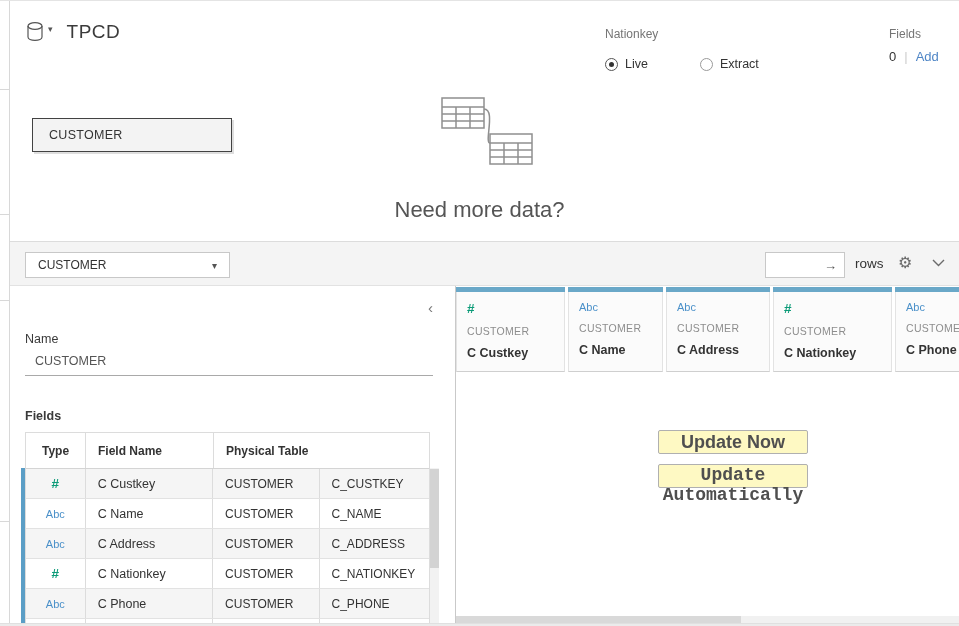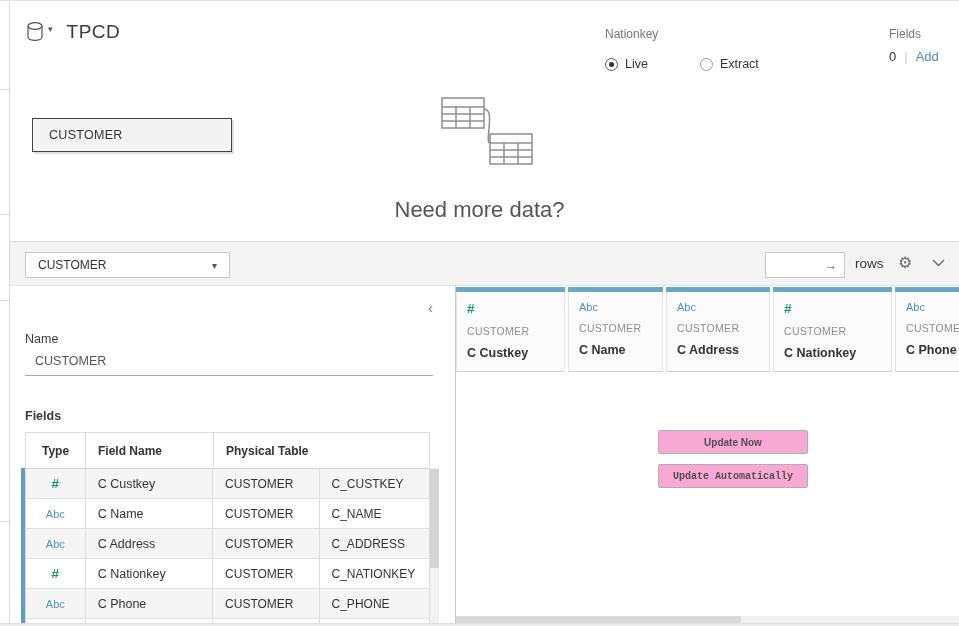--- a/index.html
+++ b/index.html
@@ -82,22 +82,22 @@
 
   
   .panel-divider { position:absolute; left:455px; top:285px; width:1px; height:337px; background:#c9c9c9; }
   .grid-col { position:absolute; top:286px; cursor:pointer; }
   .grid-col .accent { height:5px; background:#6aa8c8; }
   .grid-col .colbody { height:80px; background:#fbfbfb; border:1px solid #e3e3e3; border-top:none;
     border-bottom:1px solid #cfcfcf; padding:9px 0 0 10px; }
   .grid-col .col-table { font-size:10.5px; color:#8d8d8d; letter-spacing:.3px; margin-top:9px; }
   .grid-col .col-name { font-size:12.5px; font-weight:bold; color:#333; margin-top:9px; }
 
-  .upd-btn { position:absolute; left:658px; width:150px; height:24px; background:#f9a8d4; border:1px solid #b0b0b0;
-    border-radius:2px; font-family:"Liberation Sans",sans-serif; font-size:10px; font-weight:bold; color:#4f4f4f; cursor:pointer; }
+  .upd-btn { position:absolute; left:658px; width:150px; height:24px; background:#fef9c3; border:1px solid #b0b0b0;
+    border-radius:2px; font-family:"Liberation Sans",sans-serif; font-size:18px; font-weight:bold; color:#4f4f4f; cursor:pointer; }
   #upd-now { top:429px; }
   #upd-auto { top:463px;font-family:Liberation Mono, monospace; }
 
   .h-scroll-thumb { position:absolute; left:456px; top:615px; width:285px; height:7px; background:#d9d9d9; }
   .h-scroll-track { position:absolute; left:741px; top:615px; width:218px; height:7px; background:#f1f1f1; }
   .bottom-strip { position:absolute; left:0; top:622px; width:959px; height:4px; background:#ebebeb; border-top:1px solid #e0e0e0; }
 </style>
 </head>
 <body>
 

